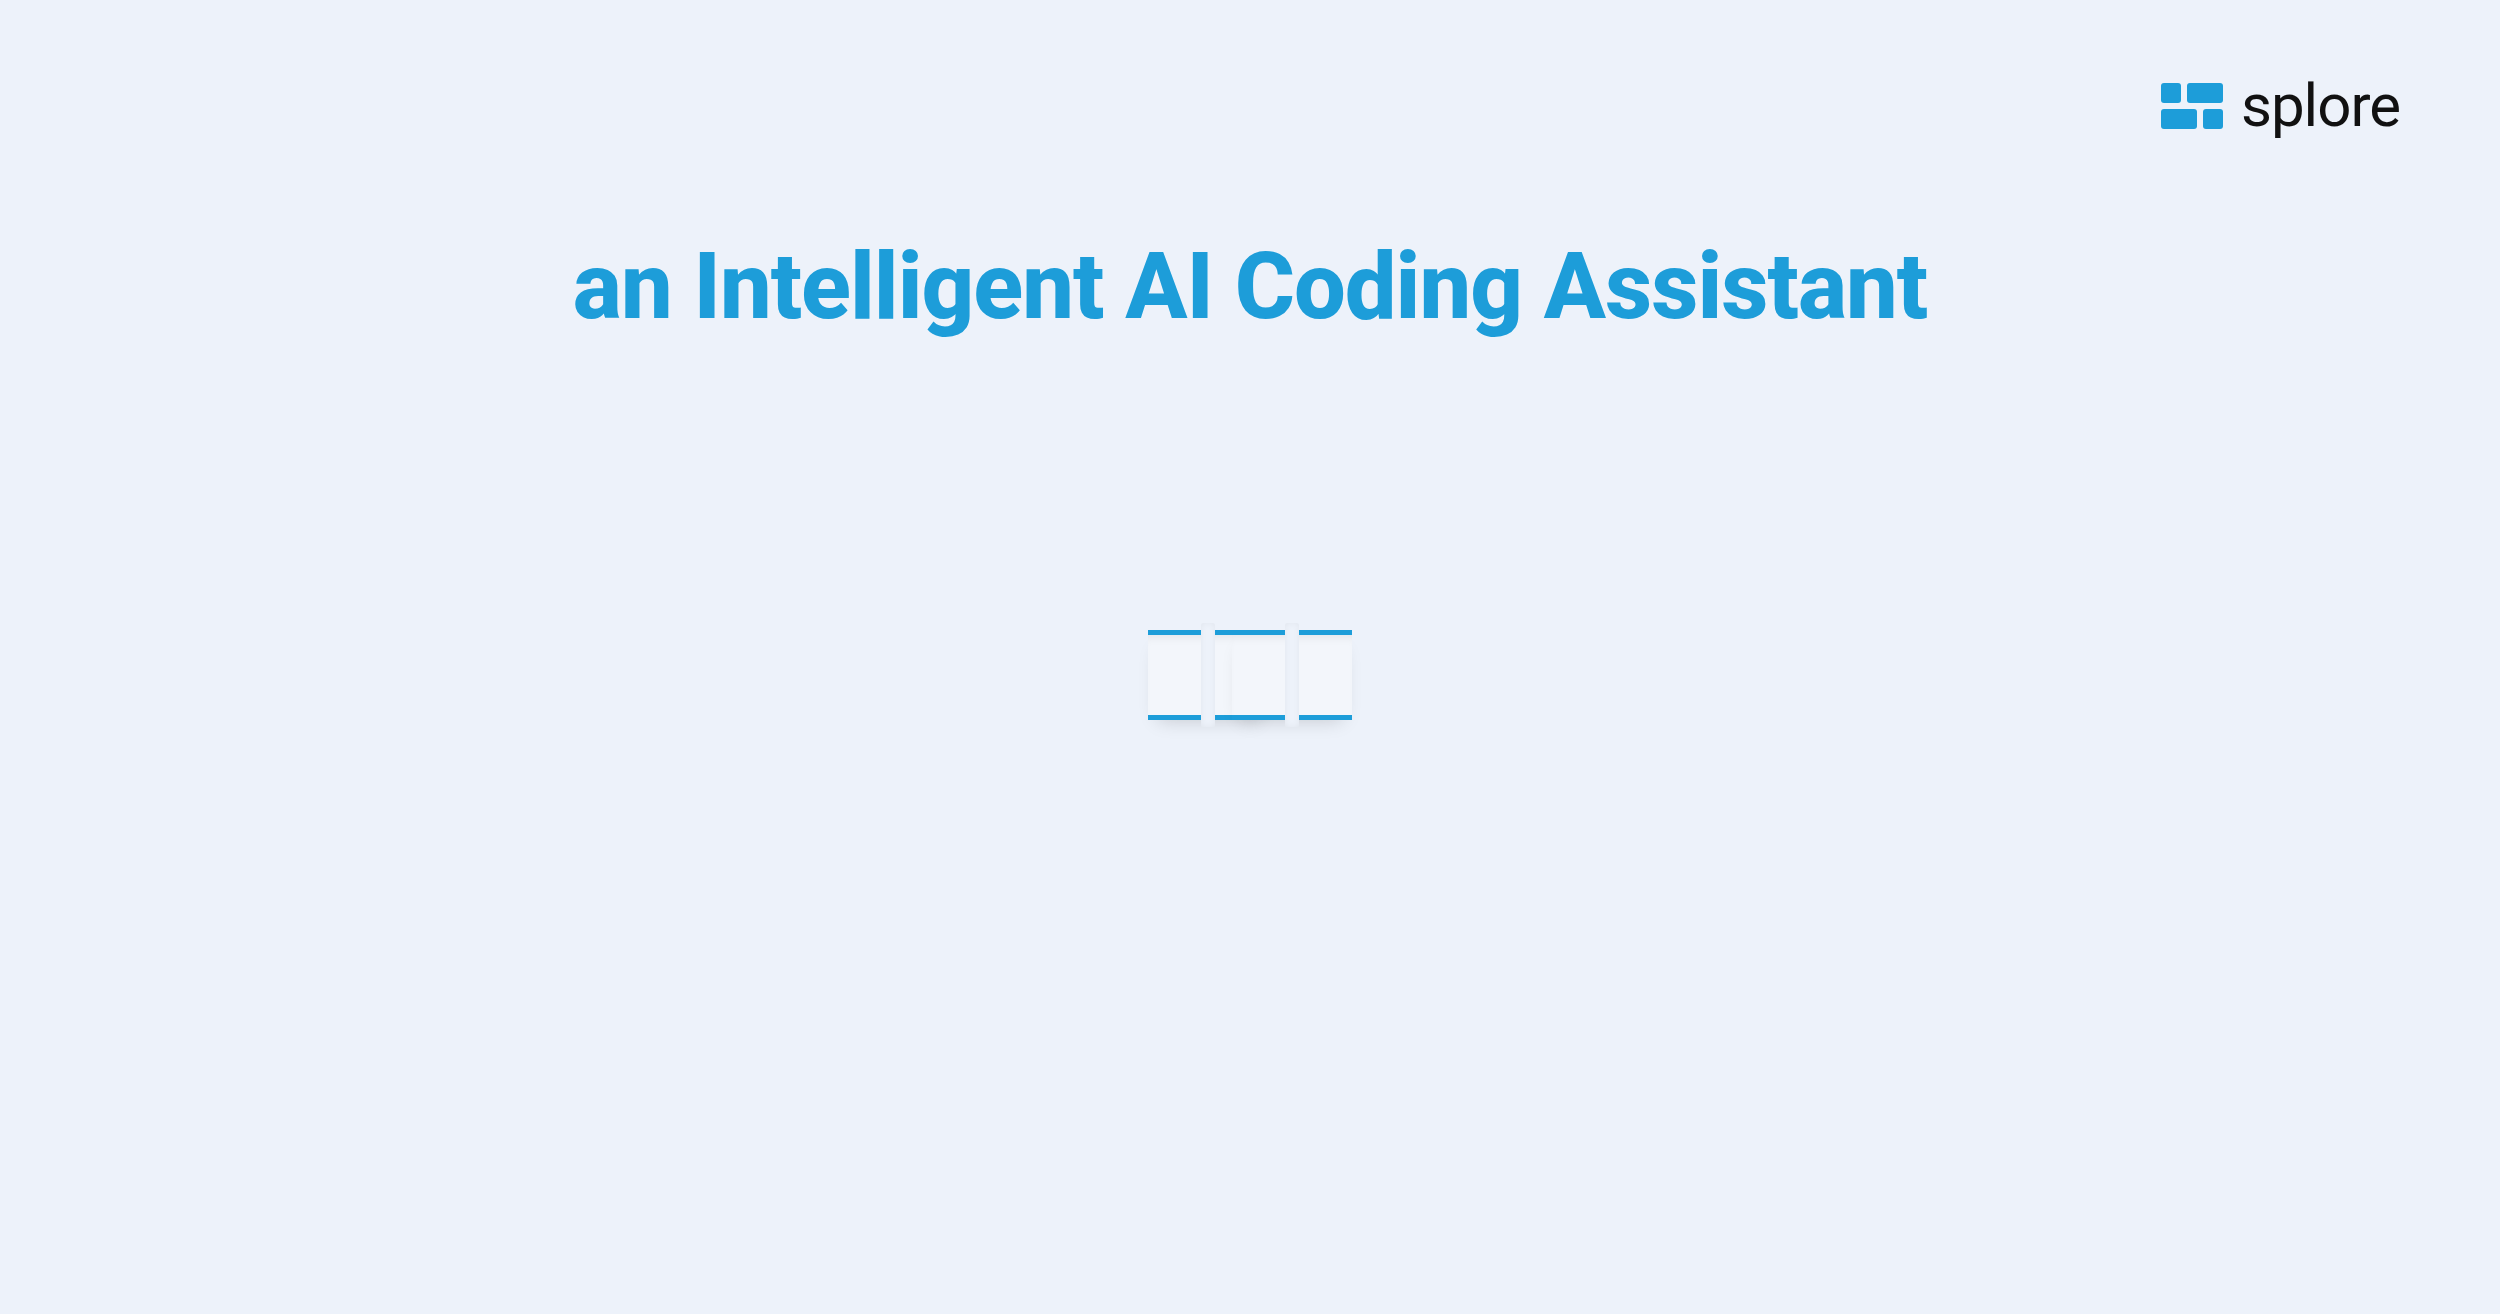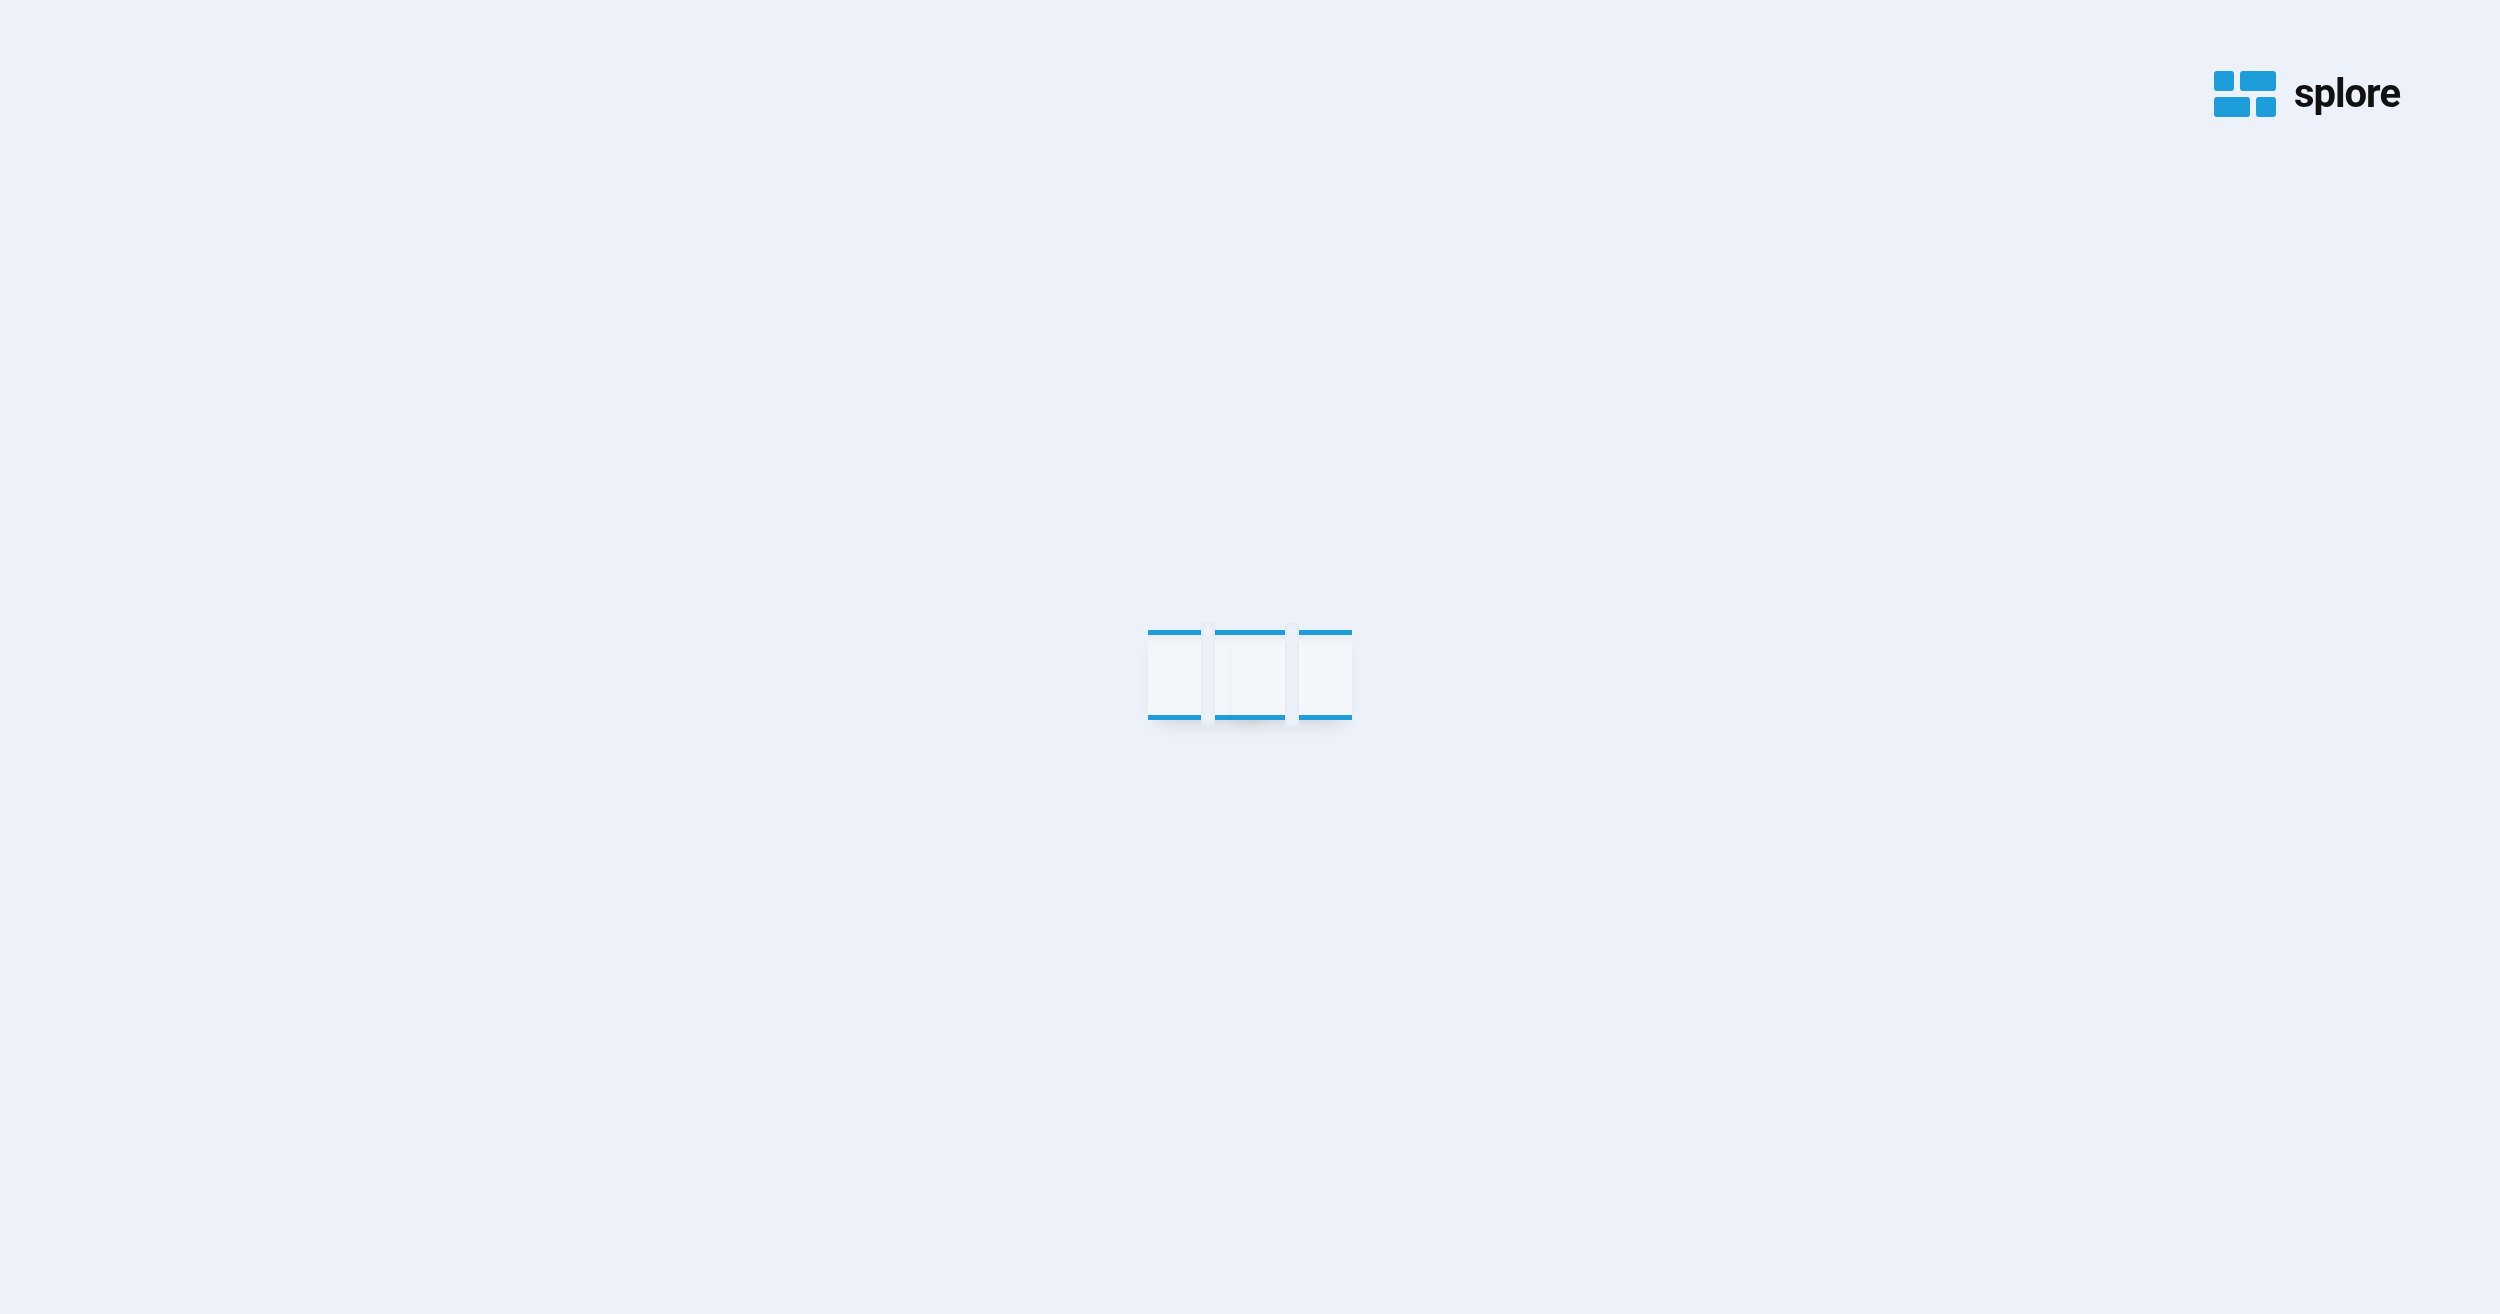--- a/index.html
+++ b/index.html
@@ -24,22 +24,22 @@
   }
   .logo-mark {
     display: flex;
     flex-direction: column;
     gap: 6px;
   }
   .logo-mark-row { display:flex; gap:6px; }
   .logo-mark-row .sq { width:20px; height:20px; border-radius:3px; background:#1d9dd9; }
   .logo-mark-row .sq.long { width:36px; }
   .logo-text {
-    font-size: 40px;
-    font-weight: 700;
+    font-size: 60px;
+    font-weight: 400;
     color: #111;
     letter-spacing: -1px;
   }
 
   
   .title {
     position: absolute;
     top: 225px;
     left: 0;
     width: 100%;
@@ -121,18 +121,19 @@
       </div>
     <div class="logo-mark-row">
         <div class="sq long"></div>
         <div class="sq"></div>
       </div>
   </div>
   <div class="logo-text">splore</div>
 </div>
 
 <div class="title">
+  <div>an Intelligent AI Coding Assistant</div>
 </div>
 
 <div class="diagram">
   <div class="connector"></div>
   <div class="connector"></div>
 </div>
 
 </body></html>

